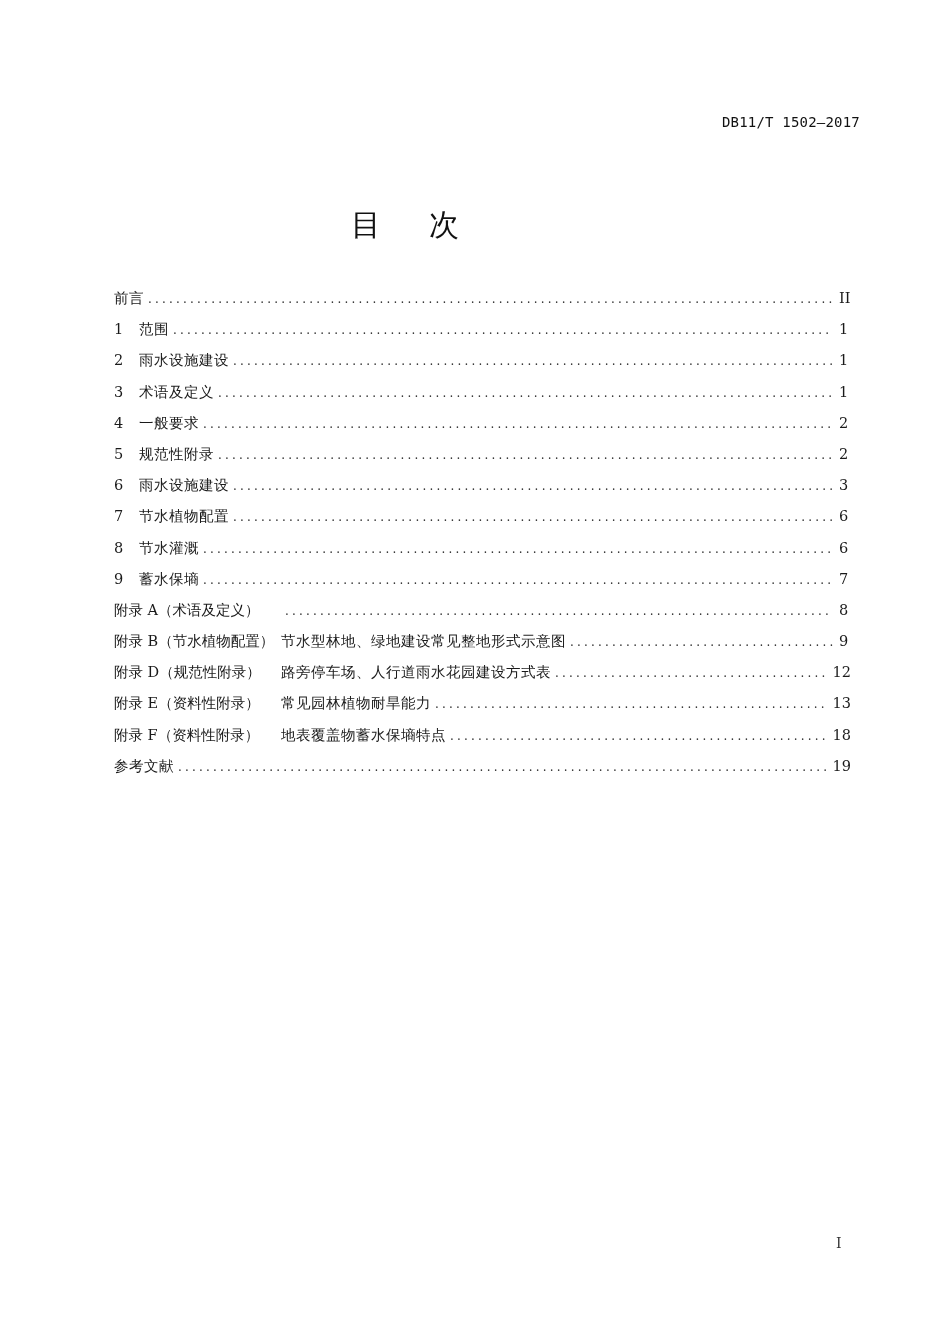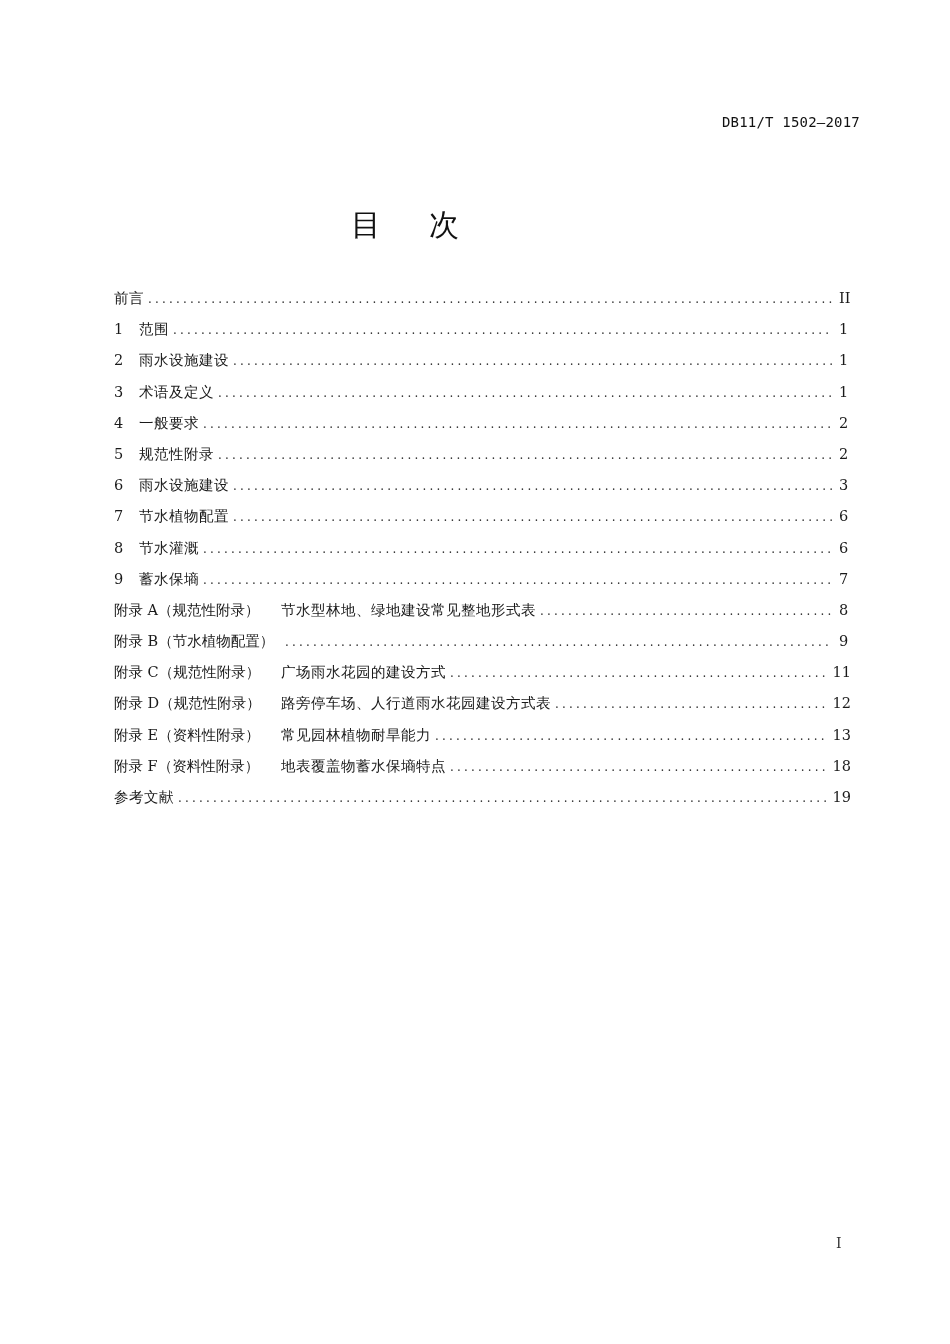--- a/index.html
+++ b/index.html
@@ -155,35 +155,29 @@
     <span class="toc-page">6</span>
   </li>
   <li class="toc-row">
     <span class="toc-num">9</span>
     <span class="toc-label">蓄水保墒</span>
     <span class="toc-dots"></span>
     <span class="toc-page">7</span>
   </li>
 
   <li class="toc-row">
-    <span class="toc-prefix">附录 A（规范性附录）</span>
-    <span class="toc-label">节水型林地、绿地建设常见整地形式表</span>
+    <span class="toc-prefix">附录 A（术语及定义）</span>
     <span class="toc-dots"></span>
     <span class="toc-page">8</span>
   </li>
   <li class="toc-row">
     <span class="toc-prefix">附录 B（节水植物配置）</span>
+    <span class="toc-label">节水型林地、绿地建设常见整地形式示意图</span>
     <span class="toc-dots"></span>
     <span class="toc-page">9</span>
-  </li>
-  <li class="toc-row">
-    <span class="toc-prefix">附录 C（规范性附录）</span>
-    <span class="toc-label">广场雨水花园的建设方式</span>
-    <span class="toc-dots"></span>
-    <span class="toc-page">11</span>
   </li>
   <li class="toc-row">
     <span class="toc-prefix">附录 D（规范性附录）</span>
     <span class="toc-label">路旁停车场、人行道雨水花园建设方式表</span>
     <span class="toc-dots"></span>
     <span class="toc-page">12</span>
   </li>
   <li class="toc-row">
     <span class="toc-prefix">附录 E（资料性附录）</span>
     <span class="toc-label">常见园林植物耐旱能力</span>

